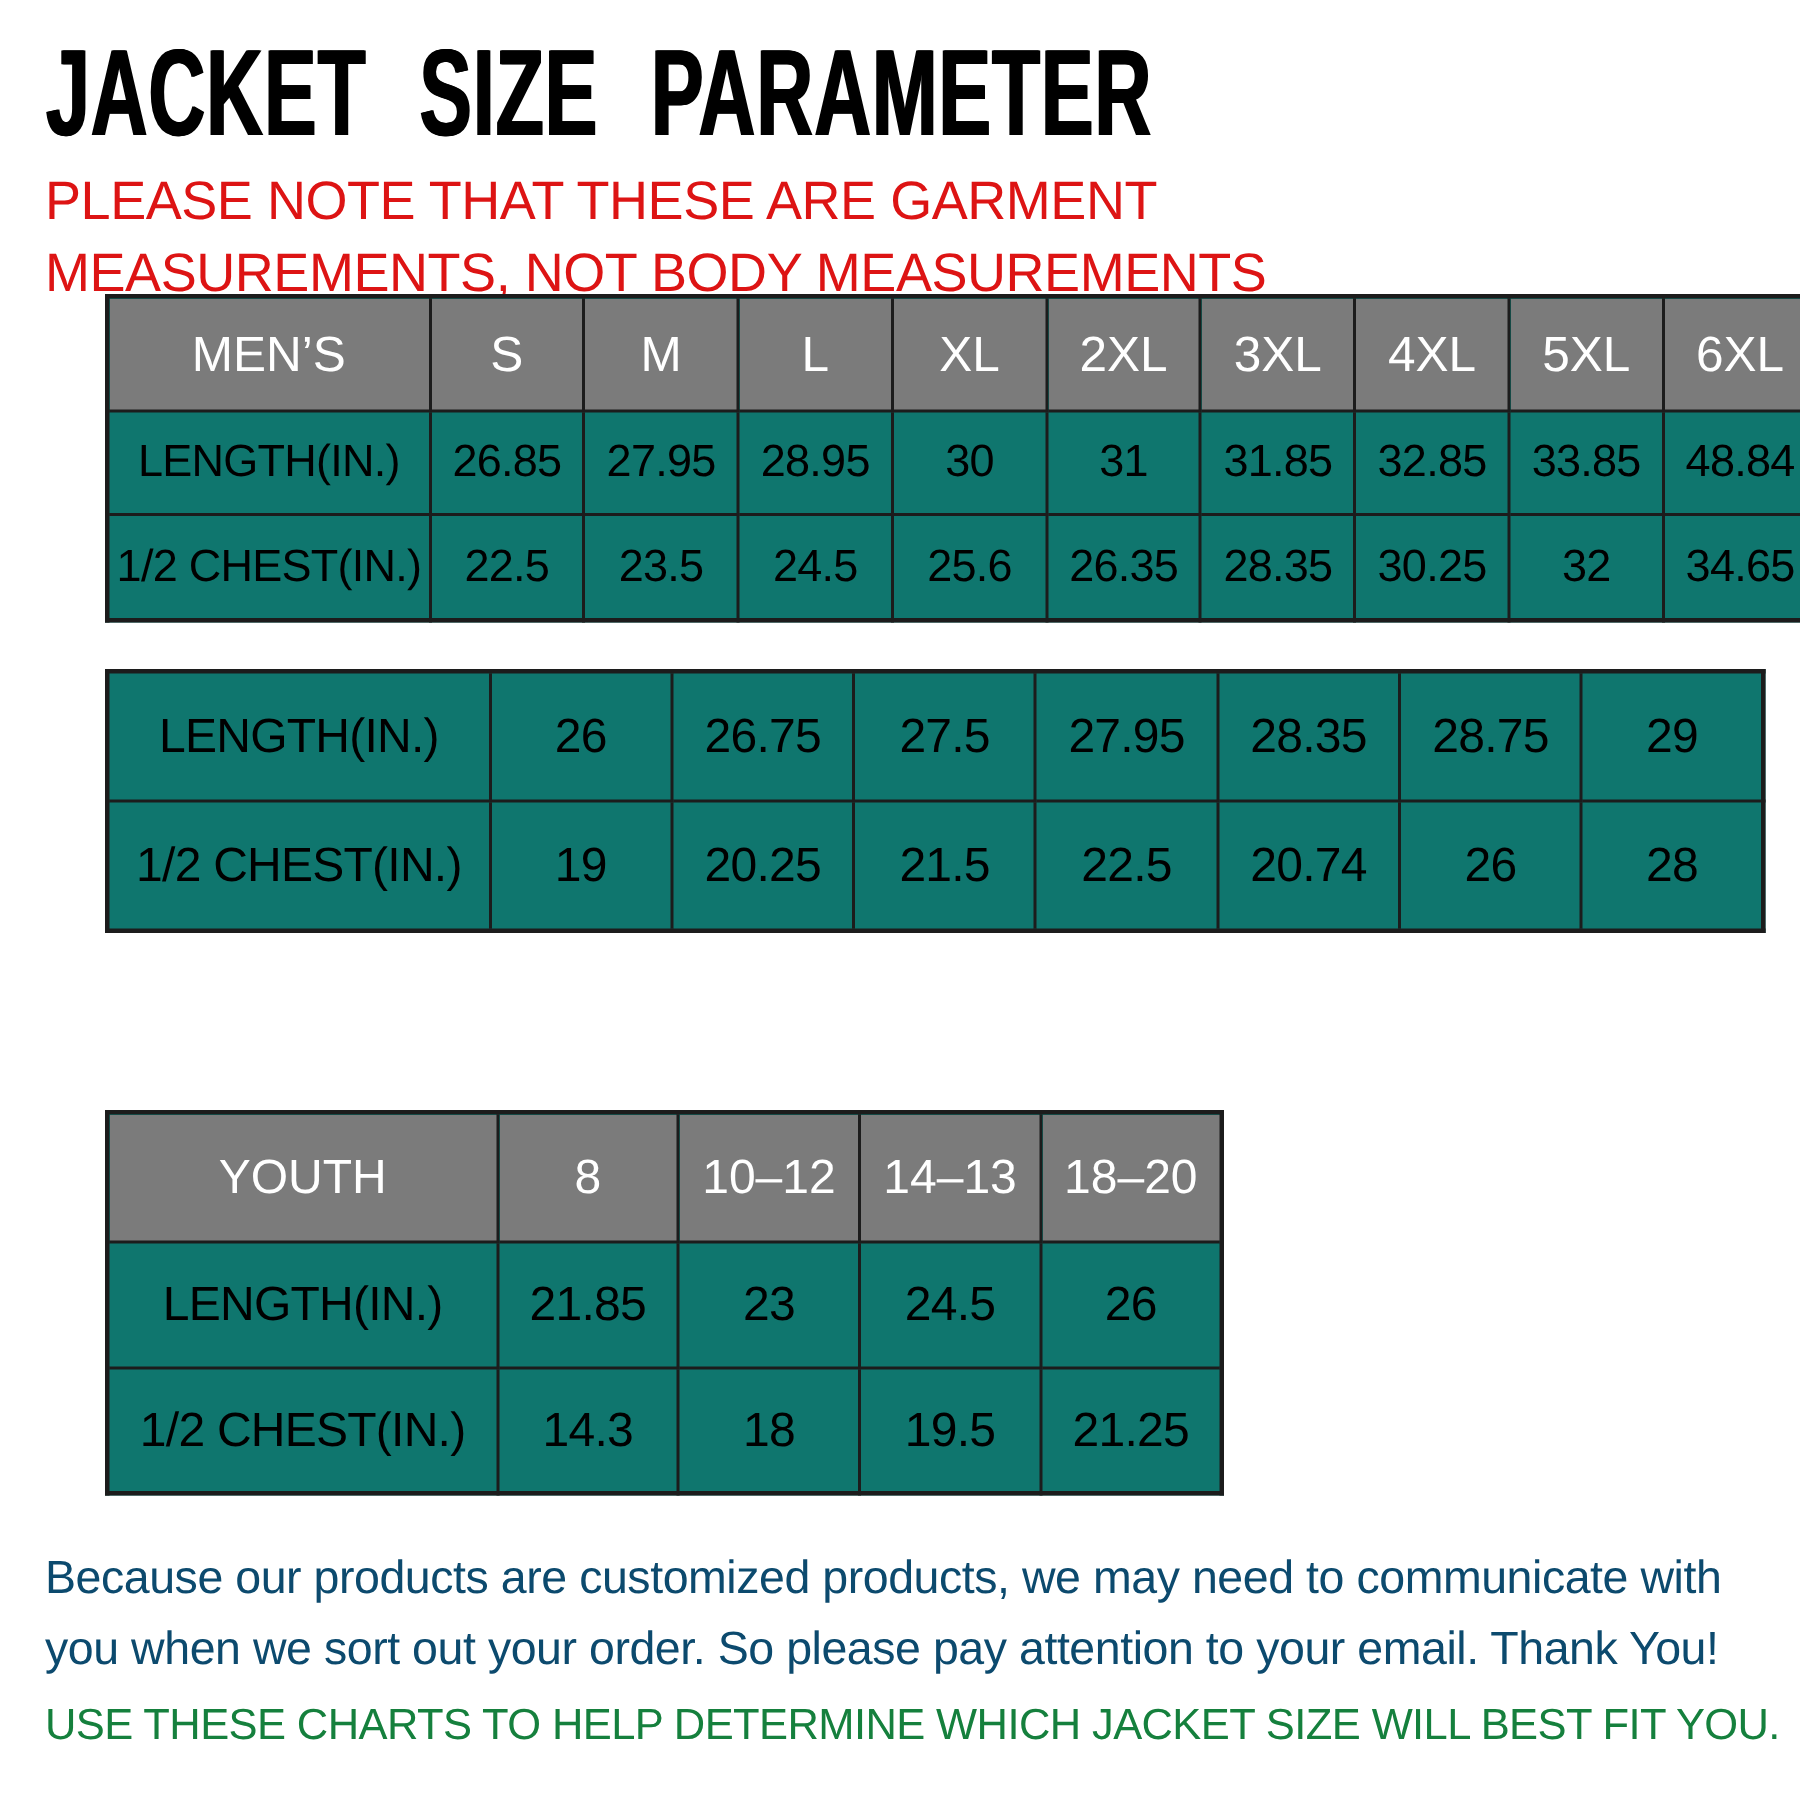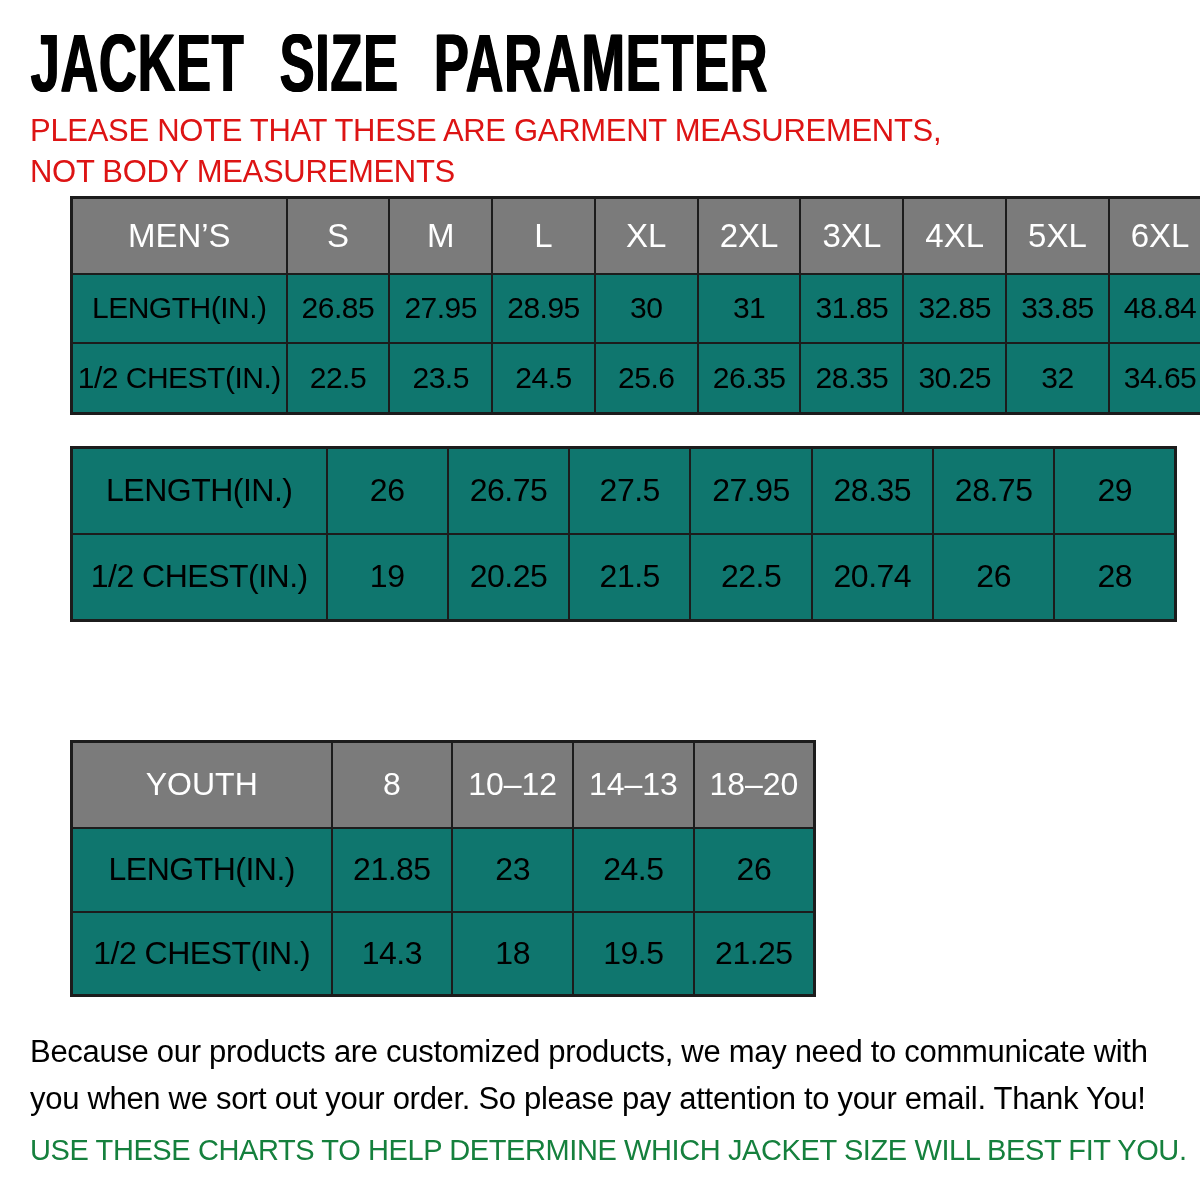--- a/index.html
+++ b/index.html
@@ -18,21 +18,21 @@
     transform: scaleX(0.64);
     transform-origin: 0 0;
     text-shadow: 2px 0 0 currentColor, 1px 0 0 currentColor;
     line-height: 1.0;
   }
 
   .note {
     position: absolute;
     left: 30px; top: 110px;
     width: 930px;
-    font-size: 31px;
+    font-size: 36px;
     line-height: 1.33;
     color: #dd1414;
     letter-spacing: -0.3px;
   }
 
   table.size-table {
     position: absolute;
     border-collapse: collapse;
     table-layout: fixed;
     background: #0f766e;
@@ -71,21 +71,21 @@
   #youth-table td { font-size: 32px; letter-spacing: -0.5px; }
   #youth-table tr.r1 td { height: 84px; }
   #youth-table tr.r2 td { height: 84px; }
 
   .footer-paragraph {
     position: absolute;
     left: 30px; top: 1028px;
     width: 1160px;
     font-size: 31px;
     line-height: 1.52;
-    color: #000000;
+    color: #0c4a6e;
     letter-spacing: -0.3px;
   }
   .footer-tip {
     position: absolute;
     left: 30px; top: 1134px;
     width: 1160px;
     font-size: 29px;
     color: #15803d;
     letter-spacing: -0.4px;
     white-space: nowrap;

